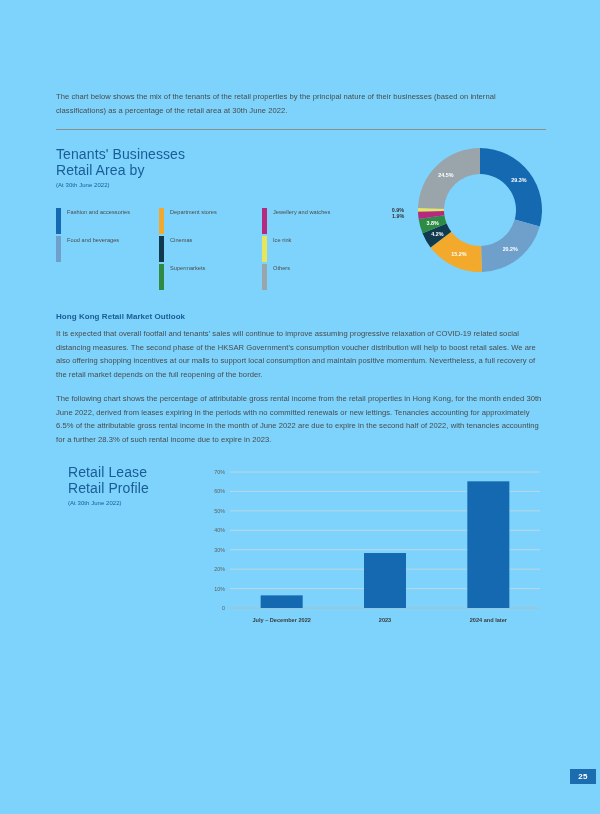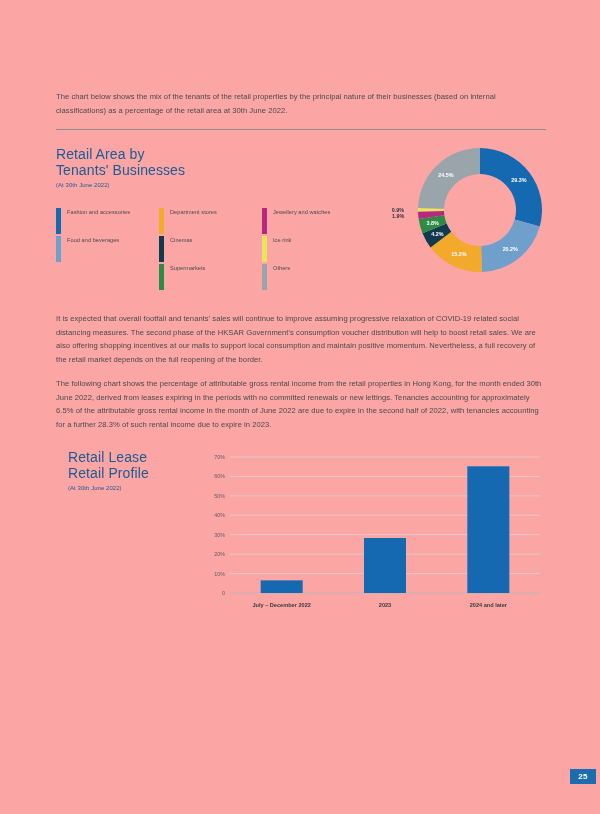--- a/index.html
+++ b/index.html
@@ -9,21 +9,21 @@
     background: #ffffff;
   }
   body {
     font-family: "Liberation Sans", sans-serif;
     color: #3b3b3b;
   }
   #page {
     position: relative;
     width: 600px;
     height: 814px;
-    background: #fca5a5;
+    background: #7dd3fc;
     overflow: hidden;
     box-sizing: border-box;
   }
   .content {
     position: absolute;
     left: 56px;
     top: 90px;
     width: 490px;
   }
 
@@ -177,22 +177,22 @@
 
   <div class="content">
 
     <p class="body-text">The chart below shows the mix of the tenants of the retail properties by the principal nature of their businesses (based on internal classifications) as a percentage of the retail area at 30th June 2022.</p>
 
     <div class="rule"></div>
 
     <div class="donut-block">
 
       <div class="donut-head">
+        <div class="chart-title">Tenants' Businesses</div>
         <div class="chart-title">Retail Area by</div>
-        <div class="chart-title">Tenants' Businesses</div>
         <div class="chart-subtitle">(At 30th June 2022)</div>
       </div>
 
       <div class="legend">
 
         <div class="legend-col">
           <div class="legend-item">
             <span class="swatch" style="background:#1569b0"></span>
             <span class="legend-label">Fashion and accessories</span>
           </div>
@@ -253,20 +253,21 @@
             <text x="-6.00" y="71.76" text-anchor="end" class="slice-label outside">0.9%</text>
             <text x="35.90" y="36.81" text-anchor="middle" class="slice-label">24.5%</text>
           </svg>
       </div>
 
     </div>
 
 
     <div style="height:6px"></div>
 
+    <h3 class="sub-heading">Hong Kong Retail Market Outlook</h3>
     <p class="body-text">It is expected that overall footfall and tenants' sales will continue to improve assuming progressive relaxation of COVID-19 related social distancing measures. The second phase of the HKSAR Government's consumption voucher distribution will help to boost retail sales. We are also offering shopping incentives at our malls to support local consumption and maintain positive momentum. Nevertheless, a full recovery of the retail market depends on the full reopening of the border.</p>
 
     <p class="body-text">The following chart shows the percentage of attributable gross rental income from the retail properties in Hong Kong, for the month ended 30th June 2022, derived from leases expiring in the periods with no committed renewals or new lettings. Tenancies accounting for approximately 6.5% of the attributable gross rental income in the month of June 2022 are due to expire in the second half of 2022, with tenancies accounting for a further 28.3% of such rental income due to expire in 2023.</p>
 
     <div class="bar-block">
       <div class="bar-head">
         <div class="chart-title">Retail Lease</div>
         <div class="chart-title">Retail Profile</div>
         <div class="chart-subtitle">(At 30th June 2022)</div>
       </div>

